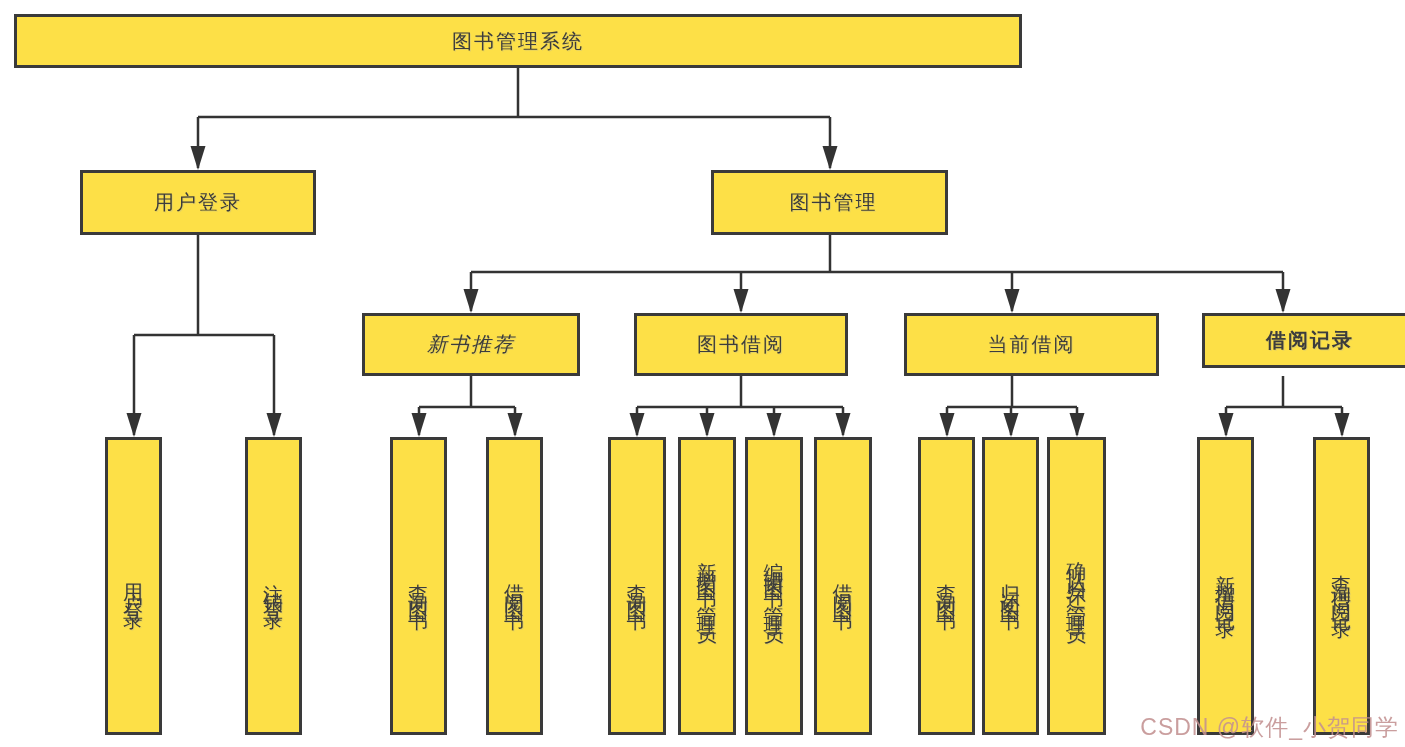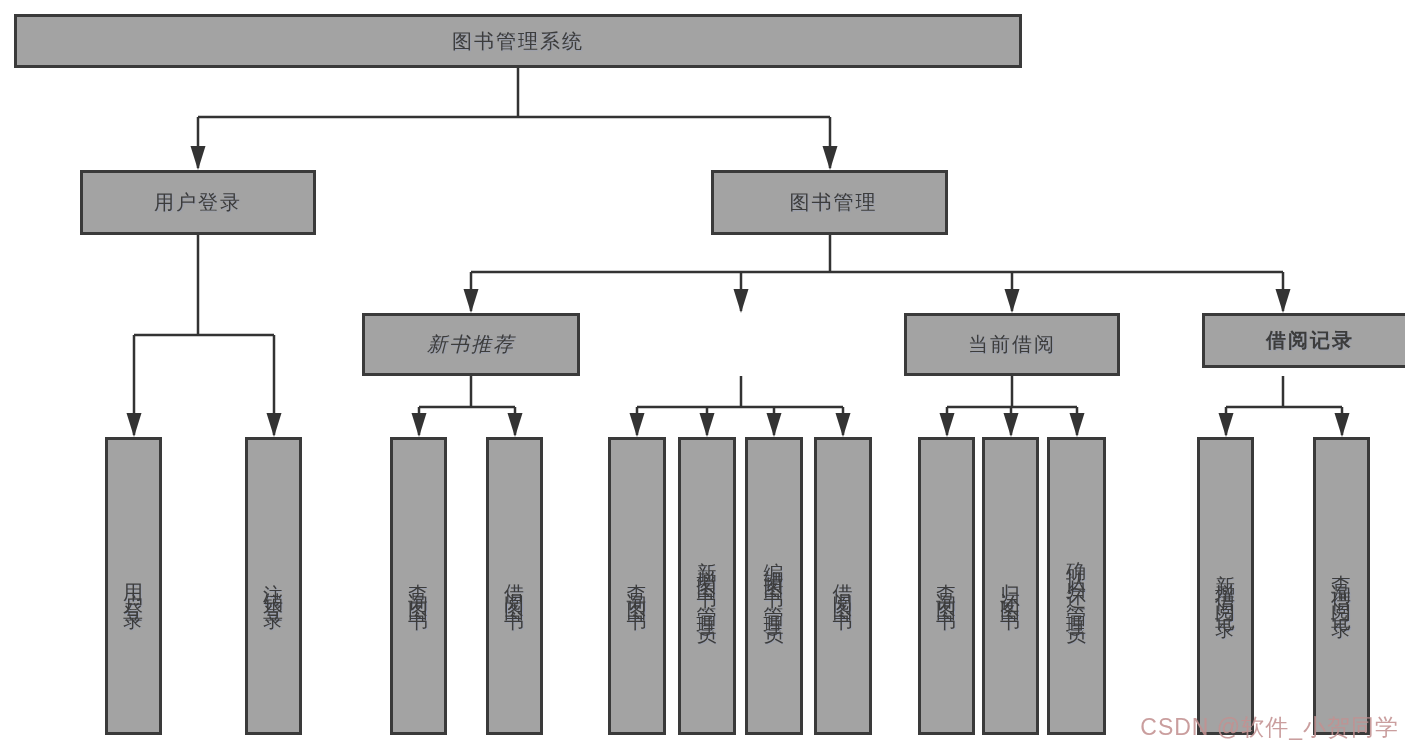--- a/index.html
+++ b/index.html
@@ -15,21 +15,21 @@
     background: #ffffff;
     overflow: hidden;
   }
   svg.wires {
     position: absolute;
     left: 0; top: 0;
     width: 1405px; height: 747px;
   }
   .box {
     position: absolute;
-    background: #a3a3a3;
+    background: #fde047;
     border: 3px solid #3a3a3a;
     box-sizing: border-box;
     display: flex;
     align-items: center;
     justify-content: center;
     color: #3c3c3c;
     font-size: 20px;
   }
   .box .hlabel {
     letter-spacing: 2px;
@@ -132,21 +132,24 @@
   <div class="box" style="left:80px;top:170px;width:236px;height:65px;">
     <span class="hlabel">用户登录</span>
   </div>
   <div class="box" style="left:711px;top:170px;width:237px;height:65px;padding-left:8px;">
     <span class="hlabel">图书管理</span>
   </div>
 
   <div class="box" style="left:362px;top:313px;width:218px;height:63px;font-style:italic;">
     <span class="hlabel">新书推荐</span>
   </div>
-  <div class="box" style="left:904px;top:313px;width:216px;height:63px;text-align:right;">
+  <div class="box" style="left:634px;top:313px;width:214px;height:63px;">
+    <span class="hlabel">图书借阅</span>
+  </div>
+  <div class="box" style="left:904px;top:313px;width:255px;height:63px;text-align:right;">
     <span class="hlabel">当前借阅</span>
   </div>
   <div class="box" style="left:1202px;top:313px;width:216px;height:55px;font-weight:bold;">
     <span class="hlabel">借阅记录</span>
   </div>
 
   <div class="box" style="left:105px;top:437px;width:57px;height:298px;">
     <span class="vlabel">用户登录</span>
   </div>
   <div class="box" style="left:245px;top:437px;width:57px;height:298px;">

